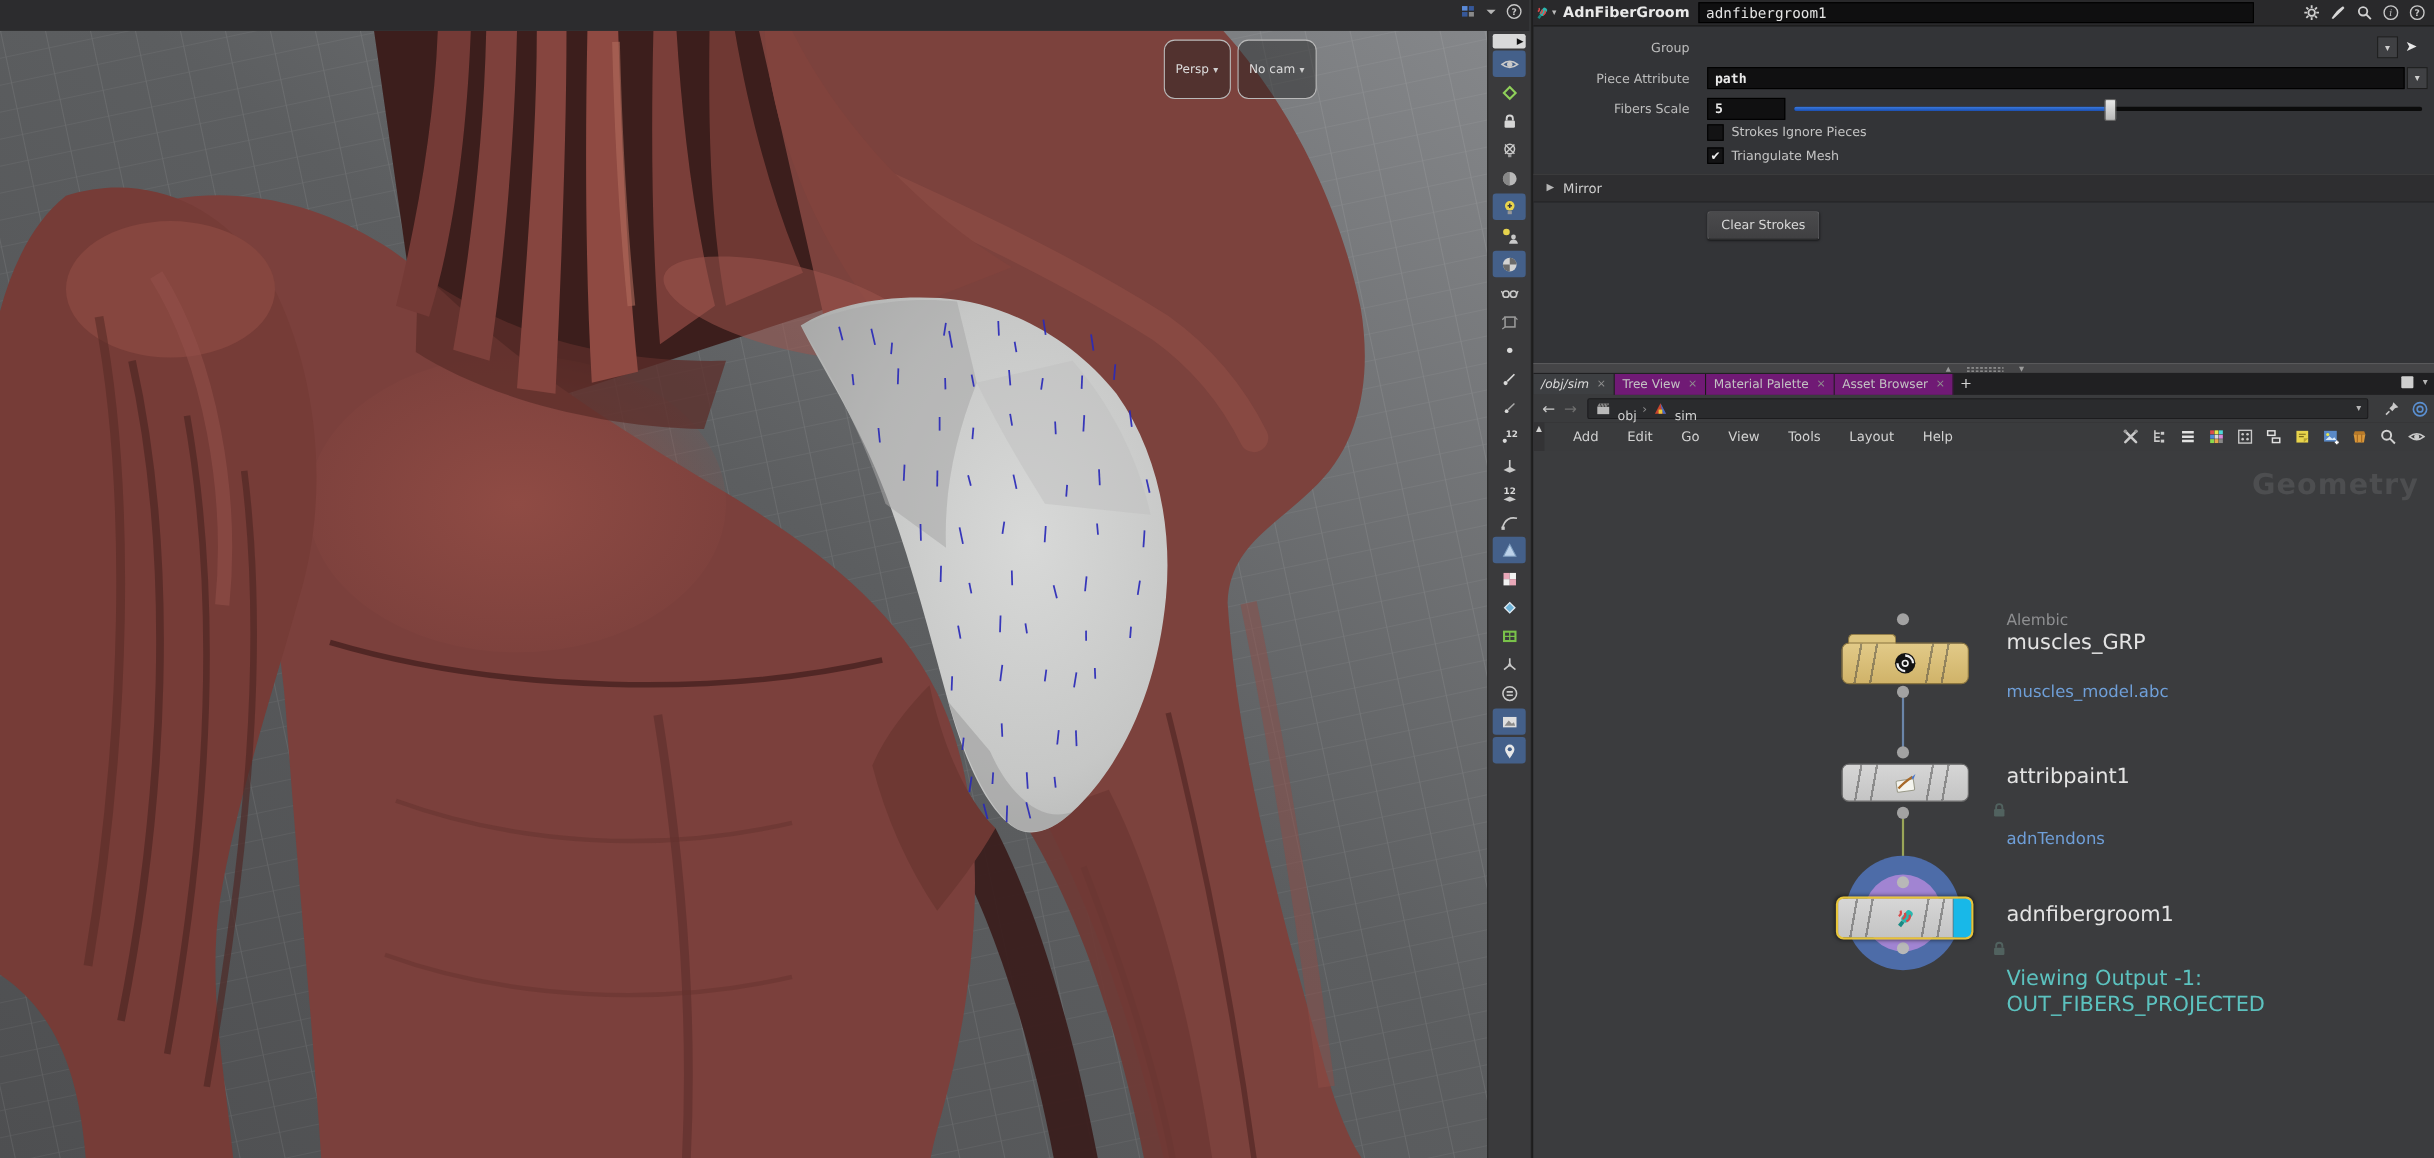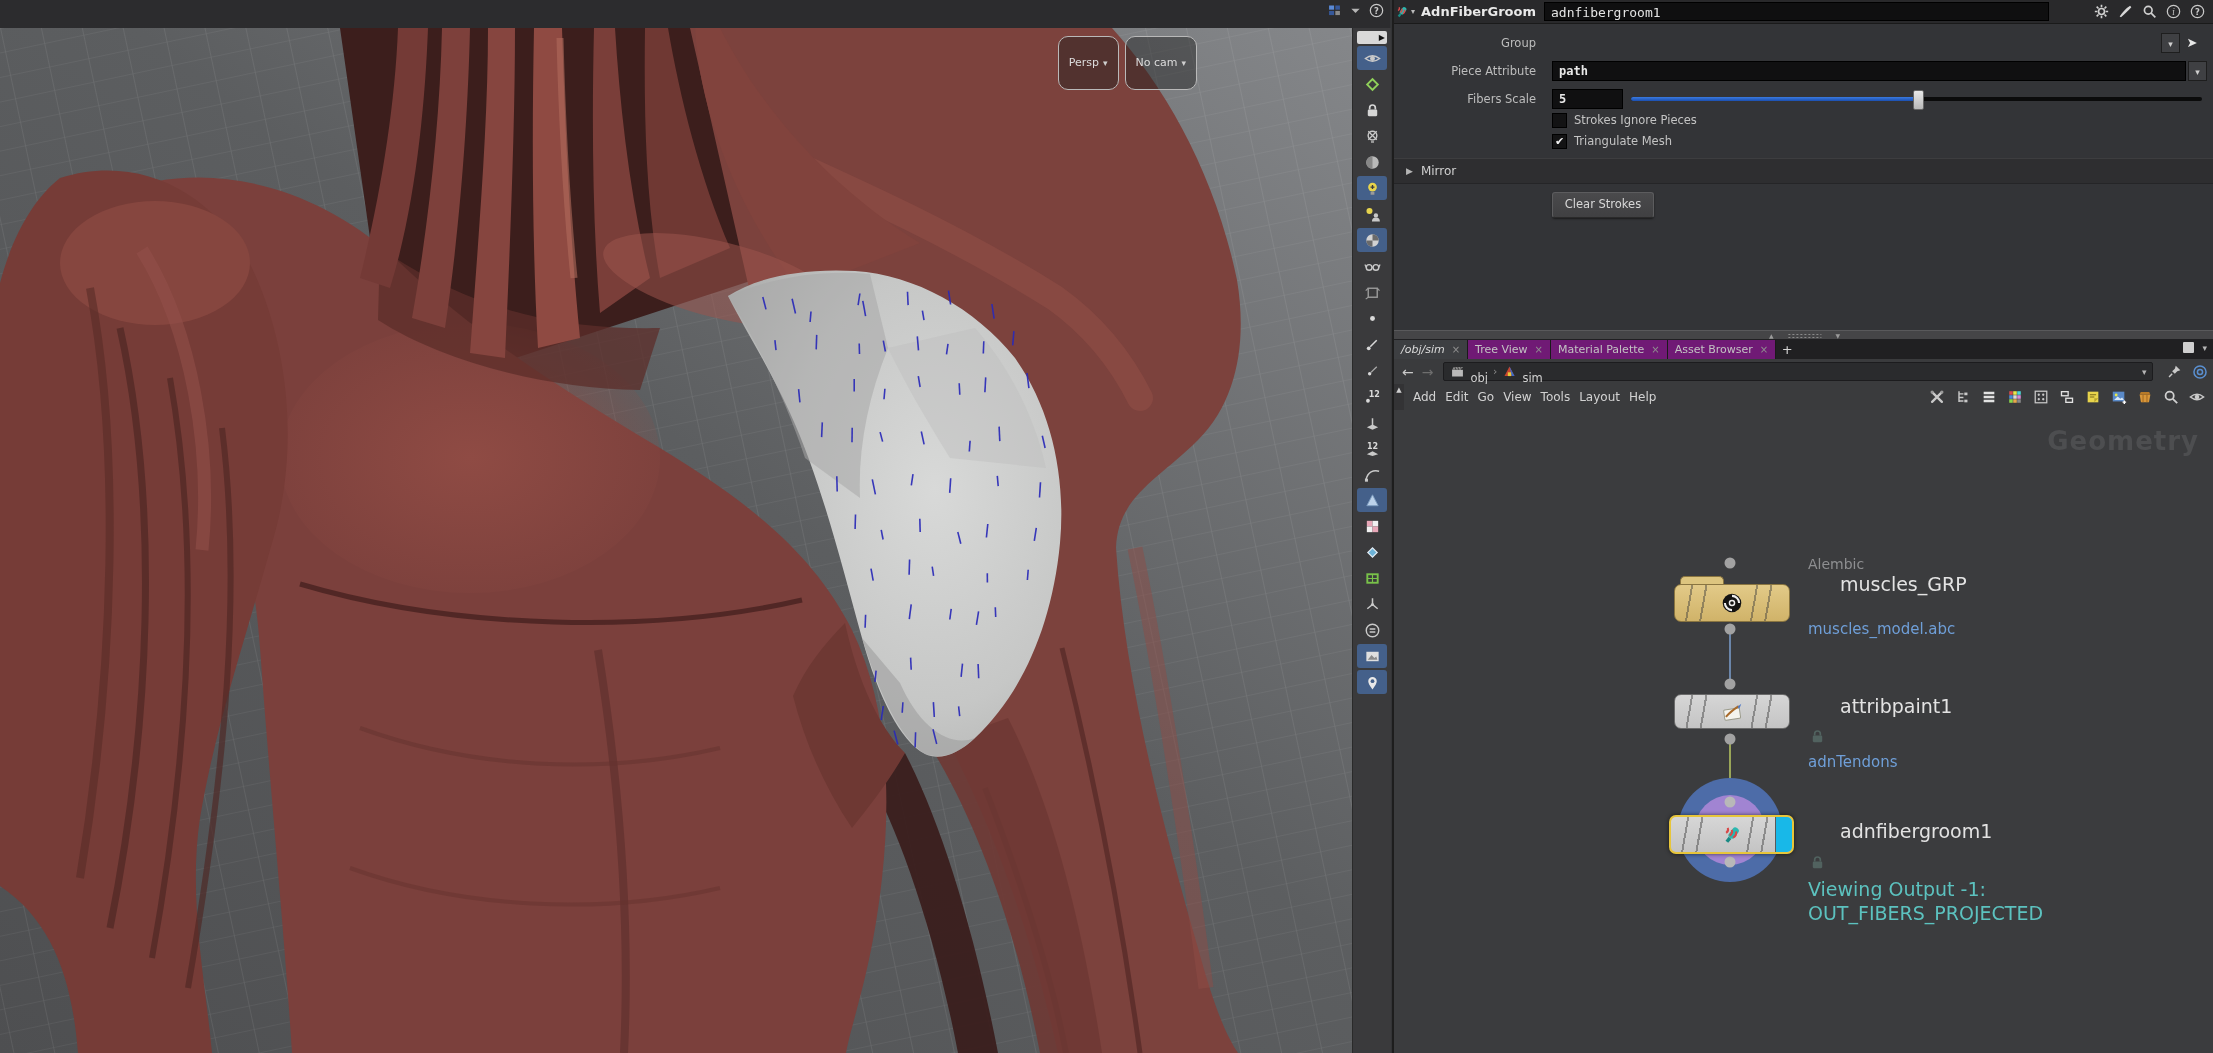--- a/index.html
+++ b/index.html
@@ -85,41 +85,41 @@
   #path-field{margin-left:10px;width:710px;height:19px;background:#2a2b2d;border:1px solid #1c1c1e;border-radius:2px;
               display:flex;align-items:center;gap:5px;padding:0 6px;box-sizing:border-box;}
   #path-field .seg{font-size:11.5px;color:#d2d2d2;margin-top:12px;}
   #path-field .sep{color:#8a8a8a;font-size:11px;}
   #path-field .dd{margin-left:auto;color:#b5b5b5;font-size:9px;}
   #path-right{display:flex;gap:10px;align-items:center;margin-left:14px;}
 
   
   #menu-bar{left:0;top:384px;width:100%;height:26px;background:#3a3b3d;border-bottom:1px solid #242426;display:flex;align-items:center;}
   #menu-collapse{width:10px;height:26px;background:#333335;color:#cfcfcf;font-size:7px;text-align:center;line-height:12px;}
-  .menu-item{font-size:12px;color:#d2d2d2;margin-left:9px;}
+  .menu-item{font-size:12px;color:#d2d2d2;margin-left:26px;}
   #menu-icons{margin-left:auto;display:flex;gap:10px;align-items:center;margin-right:10px;}
 
   
   #network{left:0;top:410px;width:821px;height:643px;background:#3b3c3e;overflow:hidden;}
   #net-watermark{position:absolute;right:16px;top:16px;font-size:26px;font-weight:bold;color:#4d4e50;letter-spacing:1px;}
   .net-node{position:absolute;background:linear-gradient(#d6d6d6,#c4c4c4);border:1px solid #6a6a6a;border-radius:7px;
             display:flex;align-items:center;justify-content:center;}
   .node-slashes{position:absolute;inset:0;border-radius:7px;background:
       linear-gradient(100deg,transparent 16px,rgba(60,60,60,.45) 16px,rgba(60,60,60,.45) 18px,transparent 18px),
       linear-gradient(100deg,transparent 30px,rgba(60,60,60,.45) 30px,rgba(60,60,60,.45) 32px,transparent 32px),
       linear-gradient(100deg,transparent 80px,rgba(60,60,60,.45) 80px,rgba(60,60,60,.45) 82px,transparent 82px),
       linear-gradient(100deg,transparent 94px,rgba(60,60,60,.45) 94px,rgba(60,60,60,.45) 96px,transparent 96px);}
   #node1{left:280px;top:164px;width:114px;height:36px;margin-top:10px;background:linear-gradient(#e2ca88,#d0b369);border-color:#8a7540;}
   #node1-tab{position:absolute;left:286px;top:166px;width:42px;height:14px;background:#ddc57f;border:1px solid #8a7540;border-bottom:none;border-radius:5px 5px 0 0;}
   #node2{left:280px;top:284px;width:114px;height:33px;}
   #node3{left:275px;top:405px;width:121px;height:35px;border:2px solid #e7c53a;box-shadow:0 0 4px rgba(0,0,0,.6);}
   #node3 .flag{position:absolute;right:0;top:0;width:16px;height:100%;background:#18b8e8;border-radius:0 5px 5px 0;border-left:1px solid #5a5a5a;}
-  .net-label{position:absolute;left:414px;white-space:nowrap;}
+  .net-label{position:absolute;left:430px;white-space:nowrap;}
   .nl-type{font-size:14px;color:#8e8f91;}
-  .nl-name{font-size:19px;color:#e3e3e3;margin-left:32px;}
+  .nl-name{font-size:19px;color:#e3e3e3;}
   .nl-link{font-size:15px;color:#6f9fd8;}
   .nl-teal{font-size:19px;color:#5cc2bf;}
 
   
   .ico{display:inline-flex;align-items:center;justify-content:center;}
 </style>
 </head>
 <body>
 
 <div id="app">

